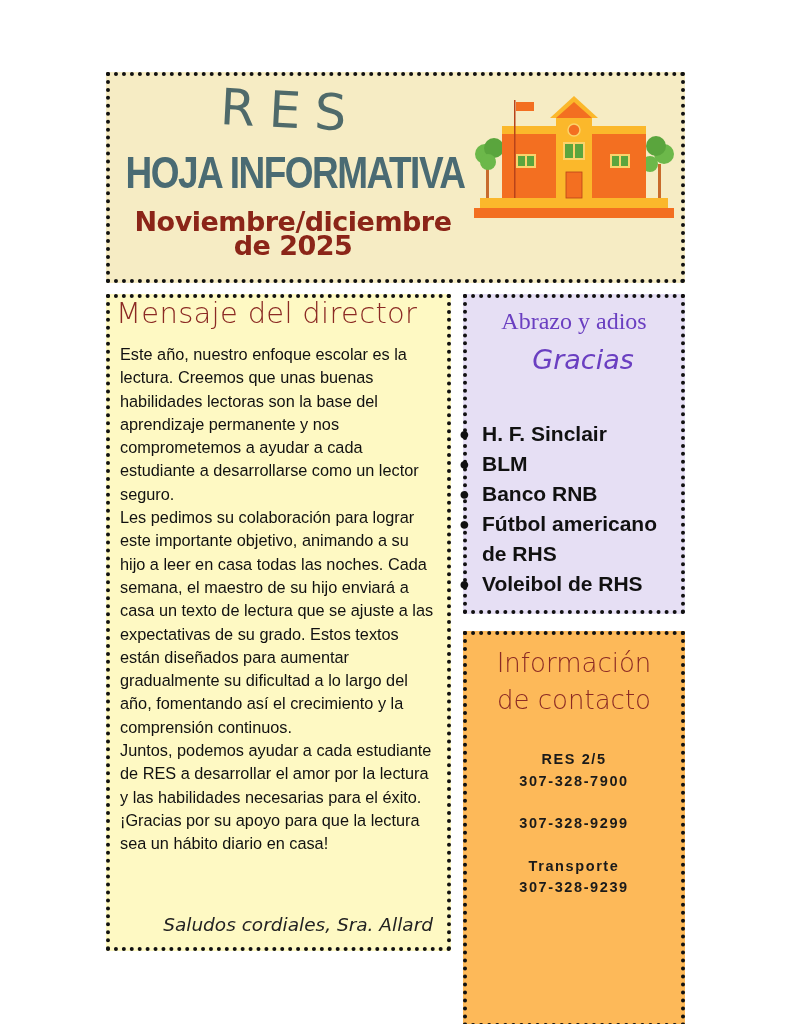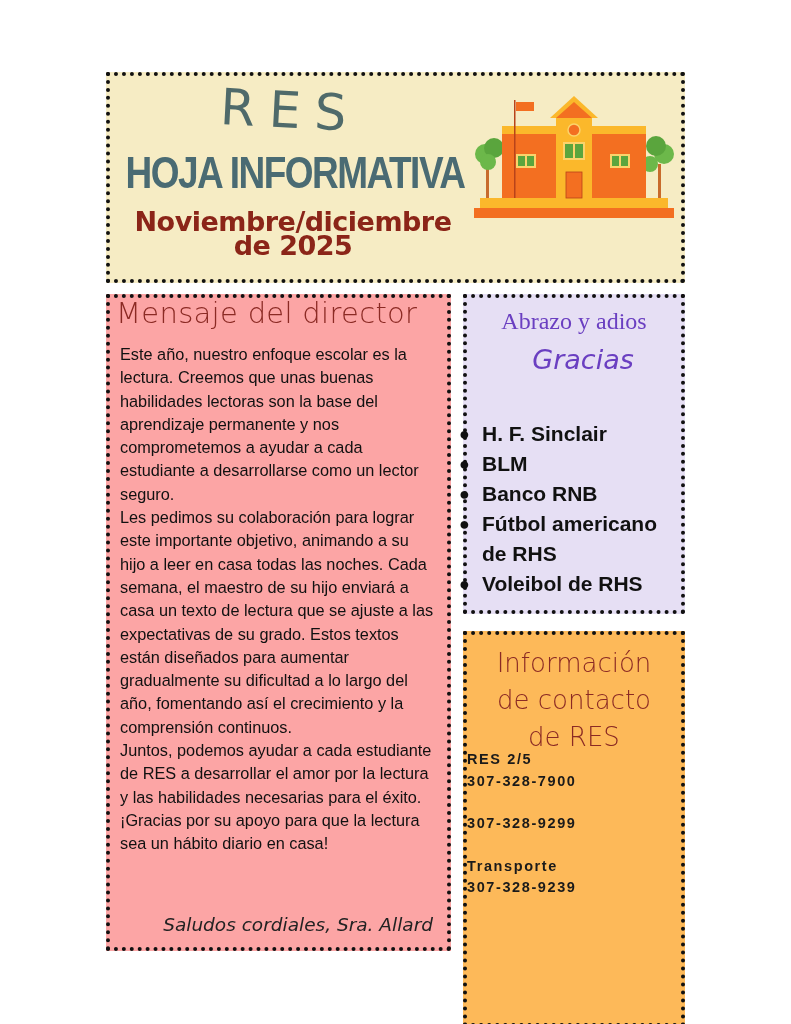--- a/index.html
+++ b/index.html
@@ -5,21 +5,21 @@
     html, body { margin: 0; padding: 0; }
     body {
       width: 791px; height: 1024px; background: #ffffff; position: relative;
       font-family: "Liberation Sans", sans-serif; overflow: hidden;
     }
     .box {
       position: absolute; box-sizing: border-box;
       border: 4px dotted #111111;
     }
     #header { left: 106px; top: 72px; width: 579px; height: 211px; background: #f6ecc4; }
-    #director { left: 106px; top: 294px; width: 345px; height: 657px; background: #fca5a5; }
+    #director { left: 106px; top: 294px; width: 345px; height: 657px; background: #fef9c3; }
     #thanks { left: 463px; top: 294px; width: 222px; height: 320px; background: #e6dff4; }
     #contact { left: 463px; top: 631px; width: 222px; height: 396px; background: #fdb959; }
 
     .res-title {
       position: absolute; left: 112px; top: 2px; width: 180px;
       font-family: "DejaVu Sans", sans-serif; font-weight: 300; font-size: 54px;
       letter-spacing: 14px; color: #4f6a6a; transform: rotate(3deg);
       transform-origin: left top; -webkit-text-stroke: 0.5px #4f6a6a; color: transparent;
     }
     .hoja-title {
@@ -64,21 +64,21 @@
     }
     .thanks-list li { position: relative; padding-left: 21px; }
     .thanks-list li .bullet { position: absolute; left: -2px; top: 0; font-size: 18px; }
     .thanks-list li.cont { padding-left: 21px; }
 
     .contact-h {
       position: absolute; left: 0; top: 10px; width: 214px; text-align: center;
       font-family: "DejaVu Sans", sans-serif; font-size: 26px; line-height: 37px; color: #8b2a24; font-weight: 300;
     }
     .contact-list {
-      position: absolute; left: 0; top: 114px; width: 214px; text-align: left;
+      position: absolute; left: 0; top: 114px; width: 214px; text-align: center;
       font-weight: bold; font-size: 14.5px; line-height: 21.5px; letter-spacing: 1.6px; color: #1a1a1a;
     }
     .contact-entry { margin-bottom: 21px; }
   </style>
 </head>
 <body>
 
 <div id="header" class="box">
   <div class="res-title" style="color:#4f6a6a;-webkit-text-stroke:0;font-weight:normal;font-family:'DejaVu Sans',sans-serif;font-size:50px;">RES</div>
   <div class="hoja-title">HOJA INFORMATIVA</div>
@@ -148,21 +148,20 @@
     <li><span class="bullet">●</span><span>Fútbol americano</span></li>
     <li class="cont"><span>de RHS</span></li>
     <li><span class="bullet">●</span><span>Voleibol de RHS</span></li>
   </ul>
 </div>
 
 <div id="contact" class="box">
   <div class="contact-h">
     <div>Información</div>
     <div>de contacto</div>
-    <div>de RES</div>
   </div>
   <div class="contact-list">
     <div class="contact-entry">
       <div>RES 2/5</div>
       <div>307-328-7900</div>
     </div>
     <div class="contact-entry">
       <div>307-328-9299</div>
     </div>
     <div class="contact-entry">

